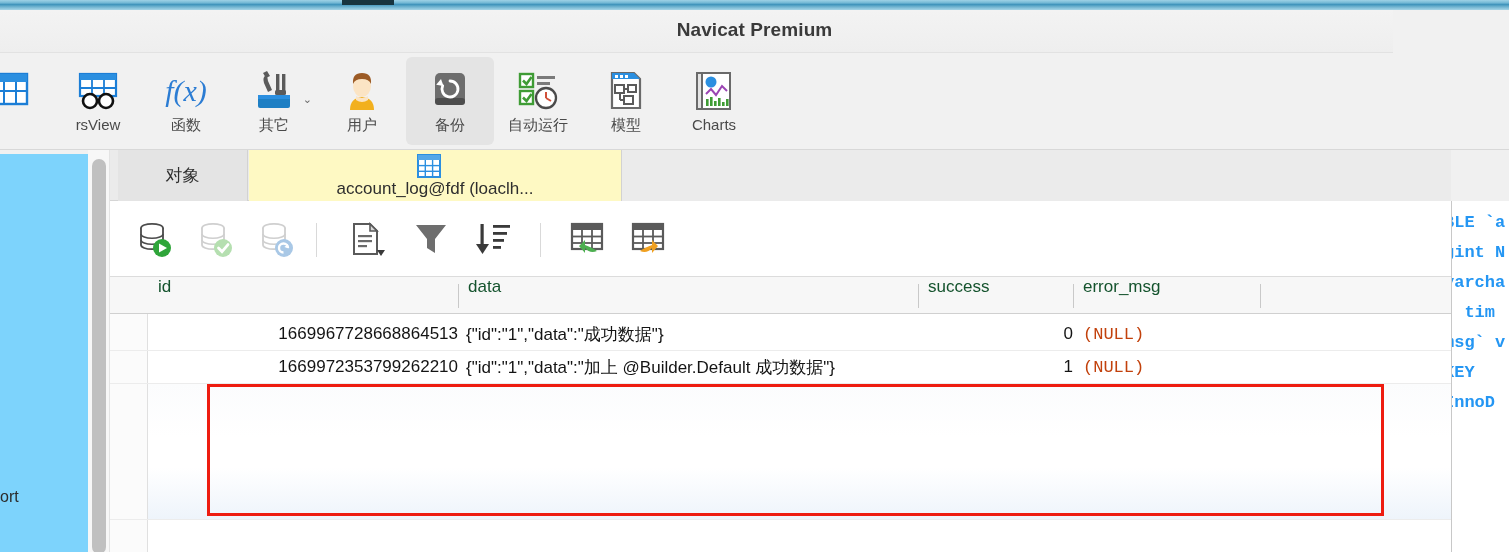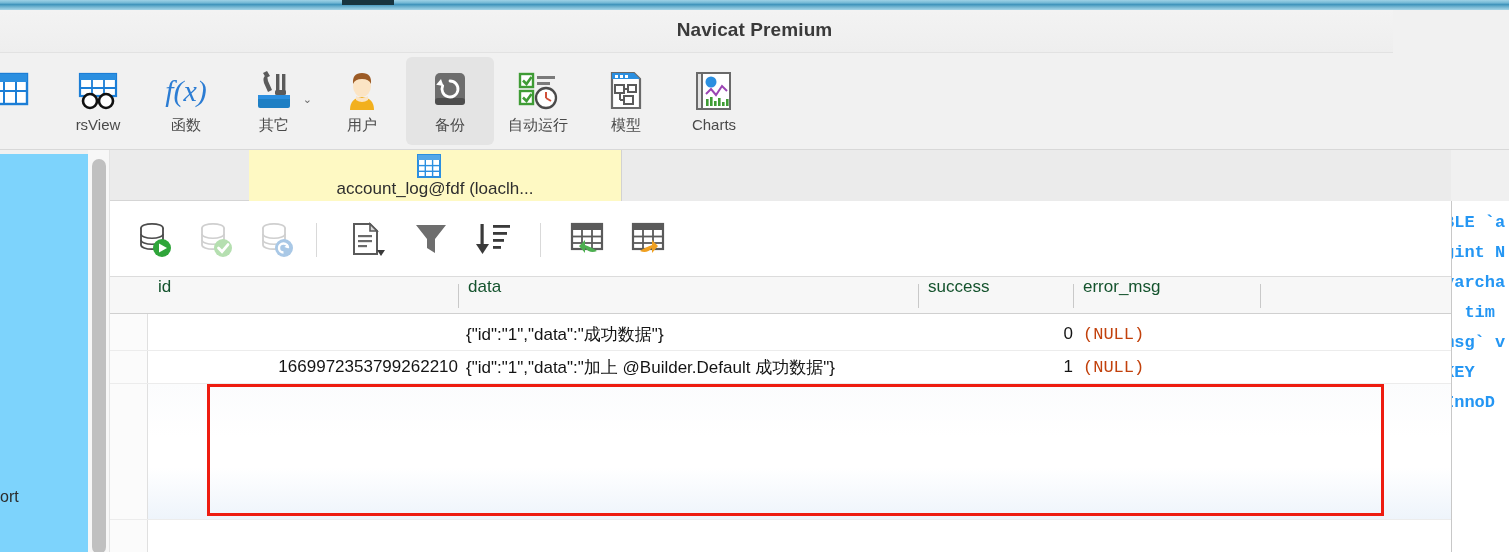--- a/index.html
+++ b/index.html
@@ -371,20 +371,23 @@
       </div>
     </div>
 
     <div class="left-panel">
       <div class="left-panel-text">ort</div>
     </div>
     <div class="left-scroll-track"></div>
     <div class="left-scroll-thumb"></div>
 
     <div class="tabstrip">
+      <div class="tab inactive">
+        <span>对象</span>
+      </div>
       <div class="tab active">
         <span class="tab-grid-icon">
           <svg width="26" height="26" viewBox="0 0 26 26">
             <rect x="2" y="2" width="22" height="22" fill="#ffffff" stroke="#2b8fe0" stroke-width="2"></rect>
             <rect x="2" y="2" width="22" height="5" fill="#55a8e8"></rect>
             <line x1="9.3" y1="7" x2="9.3" y2="24" stroke="#2b8fe0" stroke-width="1.4"></line>
             <line x1="16.6" y1="7" x2="16.6" y2="24" stroke="#2b8fe0" stroke-width="1.4"></line>
             <line x1="2" y1="12.6" x2="24" y2="12.6" stroke="#2b8fe0" stroke-width="1.4"></line>
             <line x1="2" y1="18.3" x2="24" y2="18.3" stroke="#2b8fe0" stroke-width="1.4"></line>
           </svg>
@@ -506,20 +509,21 @@
           <span>success</span>
         </div>
         <div class="hsep" style="left:963px"></div>
         <div class="hcell" style="left:963px;width:187px">
           <span>error_msg</span>
         </div>
         <div class="hsep" style="left:1150px"></div>
       </div>
 
       <div class="row zebra" style="top:41px">
+        <div class="cell num" style="left:0px;width:310px">1669967728668864513</div>
         <div class="cell" style="left:318px;width:460px">{"id":"1","data":"成功数据"}</div>
         <div class="cell num" style="left:770px;width:155px">0</div>
         <div class="cell null" style="left:935px;width:187px">(NULL)</div>
       </div>
       <div class="rowline" style="top:73px"></div>
 
       <div class="row zebra" style="top:74px">
         <div class="cell num" style="left:0px;width:310px">1669972353799262210</div>
         <div class="cell" style="left:318px;width:460px">{"id":"1","data":"加上 @Builder.Default 成功数据"}</div>
         <div class="cell num" style="left:770px;width:155px">1</div>

